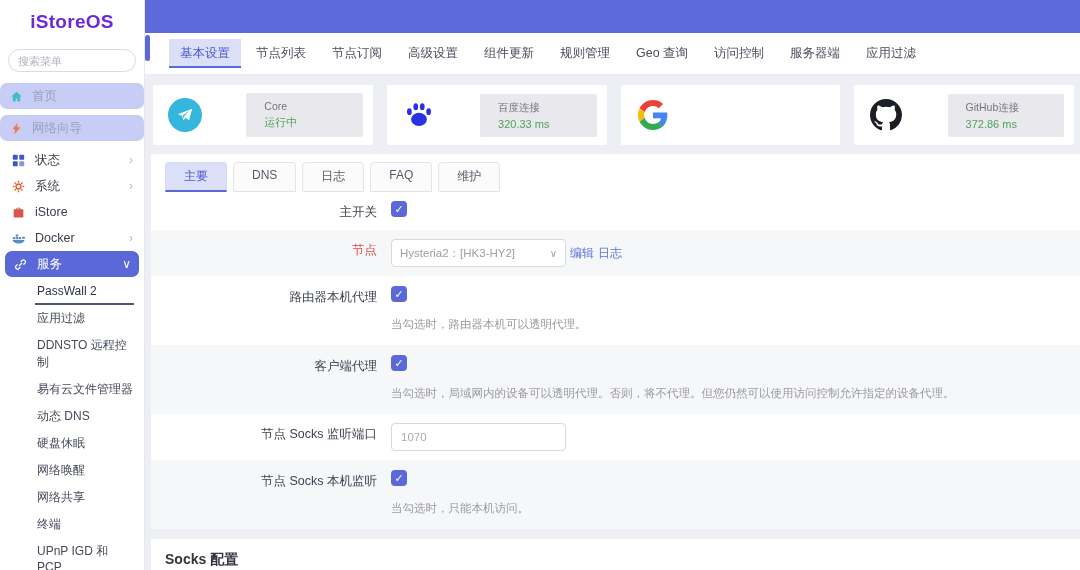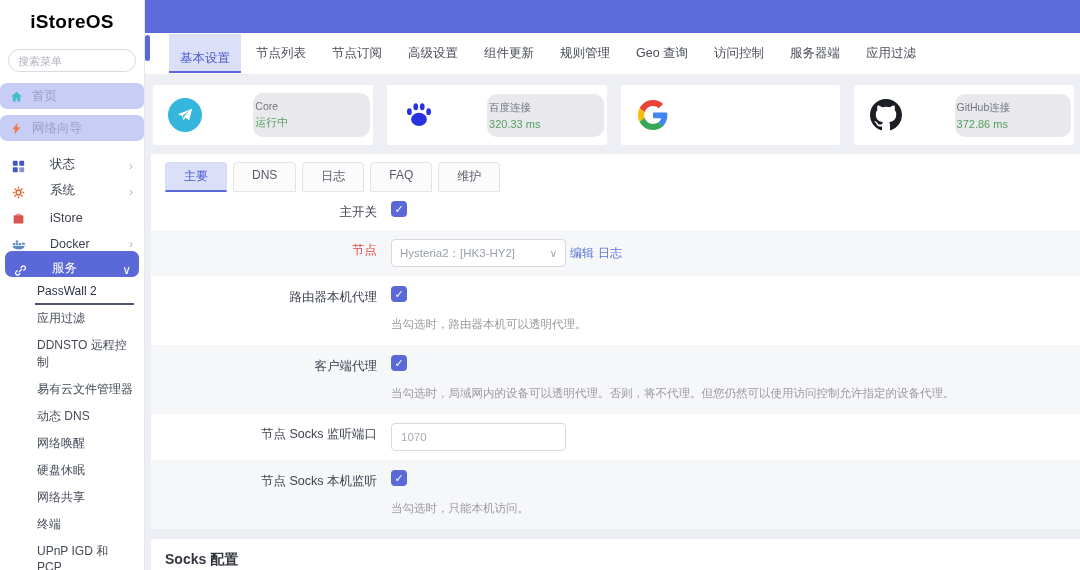--- a/index.html
+++ b/index.html
@@ -3,49 +3,49 @@
 <meta charset="utf-8">
 <title>iStoreOS - PassWall 2</title>
 <style>
   * { margin:0; padding:0; box-sizing:border-box; }
   html,body { width:1080px; height:570px; overflow:hidden; }
   body { font-family:"Liberation Sans","DejaVu Sans",sans-serif; background:#edeff5; color:#3c4043; font-size:12.5px; }
   .app { display:flex; width:1080px; height:570px; }
 
   
   .sidebar { width:145px; flex:none; background:#fff; height:570px; border-right:1px solid #e7e8ee; overflow:hidden; }
-  .logo { text-align:center; font-size:19px; font-weight:bold; color:#000000; letter-spacing:.3px; margin:11px 0 13px; }
+  .logo { text-align:center; font-size:19px; font-weight:bold; color:#6d28d9; letter-spacing:.3px; margin:11px 0 13px; }
   .search-wrap { margin:16px 8px 11px; }
   .search-input { width:100%; height:23px; border:1px solid #d9dbe2; border-radius:12px; padding:0 9px; font-size:11px; color:#555; outline:none; font-family:inherit; }
   .search-input::placeholder { color:#b0b3bd; }
   .hl-item { display:flex; align-items:center; gap:8px; height:26px; margin:0 0 6px; padding:0 9px; background:#c7cdf4; border-radius:7px; color:#98a1c6; font-size:12.5px; }
-  .side-item { display:flex; align-items:flex-end; gap:24px; height:26px; padding:0 11px; font-size:12.5px; color:#3a3f4c; cursor:pointer; }
+  .side-item { display:flex; align-items:center; gap:9px; height:26px; padding:0 11px; font-size:12.5px; color:#3a3f4c; cursor:pointer; }
   .side-item .chev { margin-left:auto; color:#b9bcc6; font-size:12px; }
   .side-item.active { background:#5b69d8; color:#fff; border-radius:7px; margin:0 5px; padding:0 8px; }
   .side-item.active .chev { color:#fff; }
   .icon-box { width:15px; display:inline-flex; justify-content:center; flex:none; }
   .submenu { padding:2px 0 2px; }
   .submenu-item { margin-left:35px; margin-right:10px; padding:5px 0 5px 2px; font-size:12px; color:#454a58; cursor:pointer; }
   .submenu-item.active { border-bottom:2px solid #4e5575; color:#2e3345; }
 
   
   .main { flex:1; position:relative; height:570px; display:flex; flex-direction:column; overflow:hidden; }
   .topbar { height:33px; background:#5d6bda; flex:none; }
   .scroll-thumb { position:absolute; left:0; top:35px; width:5px; height:26px; background:#5b69d8; border-radius:3px; }
   .tabbar { height:42px; background:#fff; display:flex; align-items:center; padding-left:24px; border-bottom:1px solid #ececf1; flex:none; }
-  .tab { padding:16px 11px; margin-right:4px; font-size:12.5px; color:#4a4e5a; cursor:pointer; }
+  .tab { padding:6px 11px; margin-right:4px; font-size:12.5px; color:#4a4e5a; cursor:pointer; }
   .tab.active { background:#dbe0f8; color:#4a5ad0; border-bottom:2px solid #5b69d8; padding-bottom:4px; }
 
   .content { flex:1; padding:0 0 0 6px; }
 
   .cards-row { display:flex; gap:14px; margin:10px 6px 9px 2px; }
   .card { flex:1; min-width:0; background:#fff; border-radius:2px; height:60px; display:flex; align-items:center; overflow:hidden; }
   .card-icon { flex:none; margin-left:14px; width:36px; height:36px; display:flex; align-items:center; justify-content:center; }
   .tg-circle { width:34px; height:34px; border-radius:50%; background:#35b6dc; display:flex; align-items:center; justify-content:center; }
-  .card-box { width:53%; margin-left:auto; margin-right:3px; background:#e9e9ed; padding:7px 2px; border-radius:10px; }
+  .card-box { width:53%; margin-left:auto; margin-right:10px; background:#e9e9ed; padding:7px 18px; border-radius:2px; }
   .card-title { font-size:10.5px; color:#70757e; white-space:nowrap; }
   .card-value { font-size:11px; color:#53a05e; margin-top:3px; white-space:nowrap; }
 
   .panel { background:#fff; margin-right:0; }
   .subtabs { display:flex; padding:8px 0 0 14px; background:#fff; }
   .subtab { padding:5px 18px; margin-right:6px; font-size:12px; color:#555a66; background:#fbfbfc; border:1px solid #e3e3e8; border-radius:4px 4px 0 0; cursor:pointer; }
   .subtab.active { background:#dbe0f8; color:#4a5ad0; border-color:#d5daf5; border-bottom:2px solid #5b69d8; }
 
   .frow { display:flex; padding:9px 0; background:#fff; }
   .frow.stripe { background:#f6f7f9; }
@@ -152,22 +152,22 @@
       <span>服务</span>
       <span class="chev">∨</span>
     </div>
 
     <div class="submenu">
       <div class="submenu-item active">PassWall 2</div>
       <div class="submenu-item">应用过滤</div>
       <div class="submenu-item">DDNSTO 远程控制</div>
       <div class="submenu-item">易有云文件管理器</div>
       <div class="submenu-item">动态 DNS</div>
+      <div class="submenu-item">硬盘休眠</div>
       <div class="submenu-item">网络唤醒</div>
-      <div class="submenu-item">硬盘休眠</div>
       <div class="submenu-item">网络共享</div>
       <div class="submenu-item">终端</div>
       <div class="submenu-item">UPnP IGD 和 PCP</div>
     </div>
 
   </aside>
 
   <div class="main">
     <div class="topbar"></div>
     <div class="scroll-thumb"></div>

